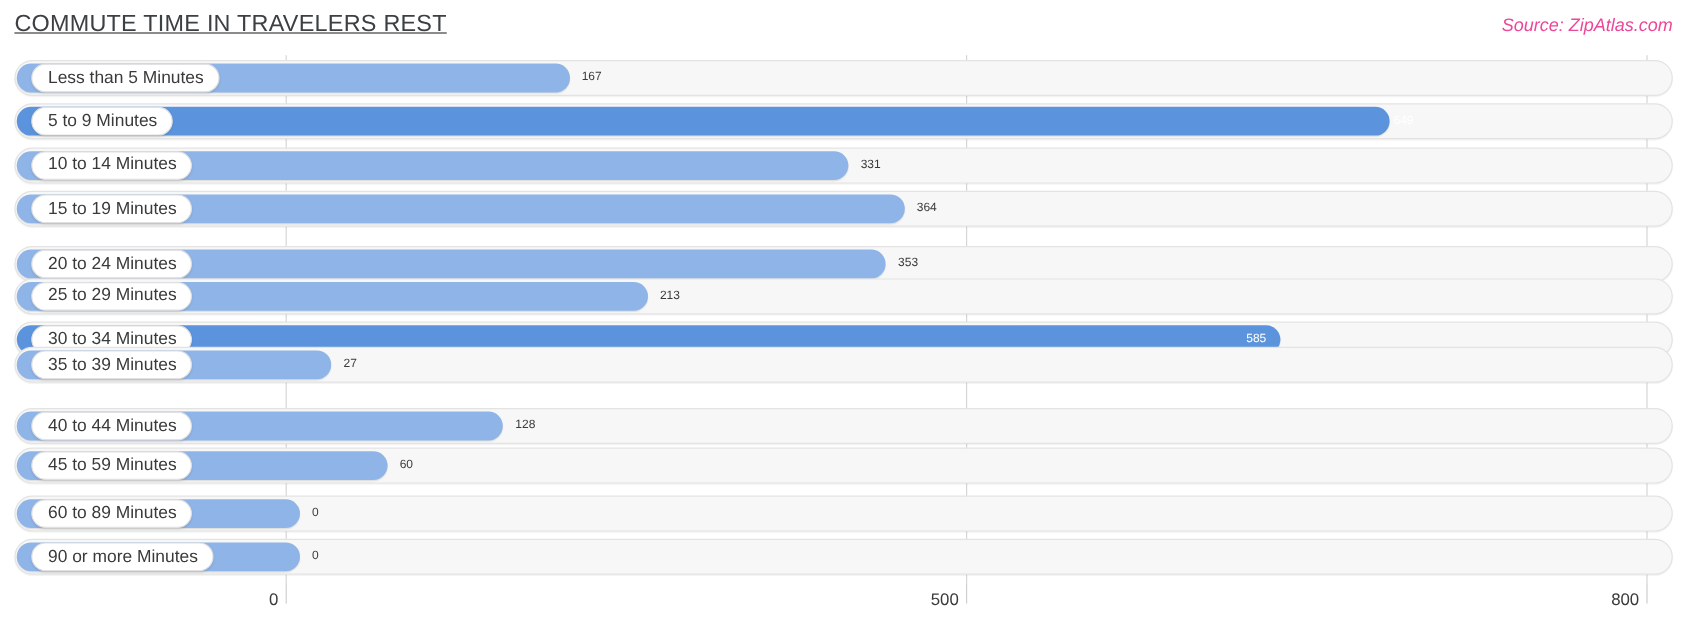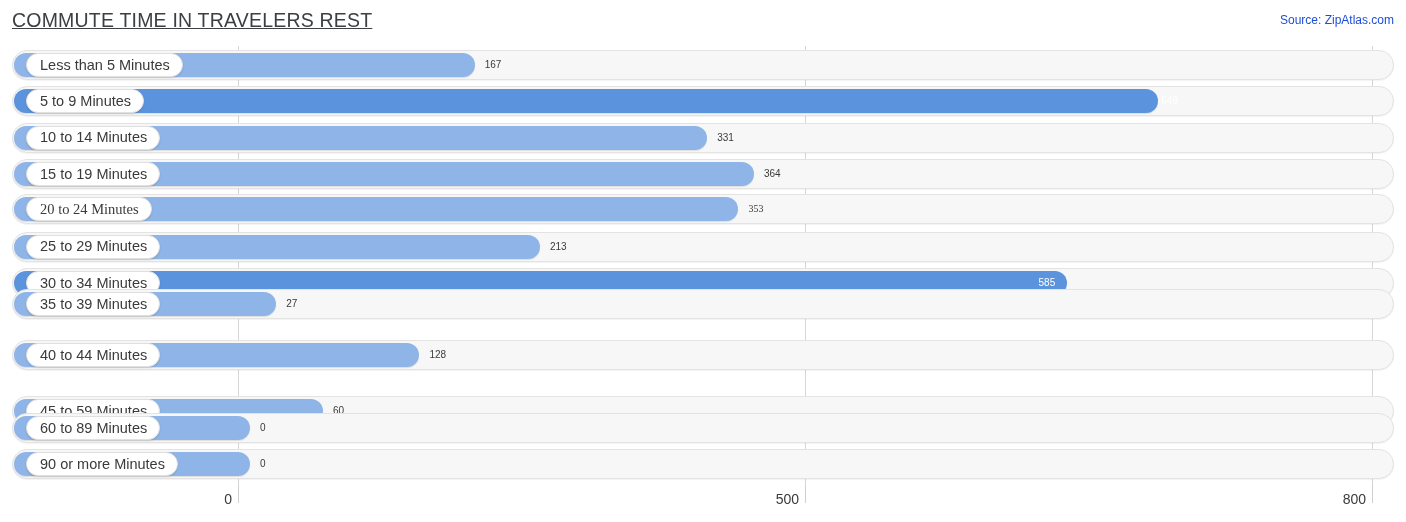--- a/index.html
+++ b/index.html
@@ -32,22 +32,23 @@
     letter-spacing: .2px;
     color: #3c4043;
     font-weight: 400;
     white-space: nowrap;
     text-decoration: underline;
   }
   #source-note {
     position: absolute;
     right: 12px;
     top: 13px;
-    font-size: 12px;
-    color: #1d4ed8;
+    font-size: 15px;
+    font-style: italic;
+    color: #ec4899;
     white-space: nowrap;
   }
 
   
   #plot {
     position: absolute;
     left: 0;
     top: 46px;
     width: 1406px;
     height: 440px;
@@ -210,21 +211,21 @@
         <div class="val" style="left: 705.192px;">331</div>
       </div>
       <div class="row" style="top: 112.9px;">
         <div class="track"></div>
         <div class="bar" style="width: 739.97px;"></div>
         <div class="cap">
           <span class="cap-label">15 to 19 Minutes</span>
         </div>
         <div class="val" style="left: 751.97px;">364</div>
       </div>
-      <div class="row" style="top: 148px; font-family: Liberation Serif, serif;">
+      <div class="row" style="top: 159px;">
         <div class="track"></div>
         <div class="bar" style="width: 724.378px;"></div>
         <div class="cap">
           <span class="cap-label">20 to 24 Minutes</span>
         </div>
         <div class="val" style="left: 736.378px;">353</div>
       </div>
       <div class="row" style="top: 185.5px;">
         <div class="track"></div>
         <div class="bar" style="width: 525.928px;"></div>
@@ -250,21 +251,21 @@
         <div class="val" style="left: 274.272px;">27</div>
       </div>
       <div class="row" style="top: 294.4px;">
         <div class="track"></div>
         <div class="bar" style="width: 405.44px;"></div>
         <div class="cap">
           <span class="cap-label">40 to 44 Minutes</span>
         </div>
         <div class="val" style="left: 417.44px;">128</div>
       </div>
-      <div class="row" style="top: 350px;">
+      <div class="row" style="top: 327px;">
         <div class="track"></div>
         <div class="bar" style="width: 309.05px;"></div>
         <div class="cap">
           <span class="cap-label">45 to 59 Minutes</span>
         </div>
         <div class="val" style="left: 321.05px;">60</div>
       </div>
       <div class="row" style="top: 367px;">
         <div class="track"></div>
         <div class="bar" style="width: 236px;"></div>

